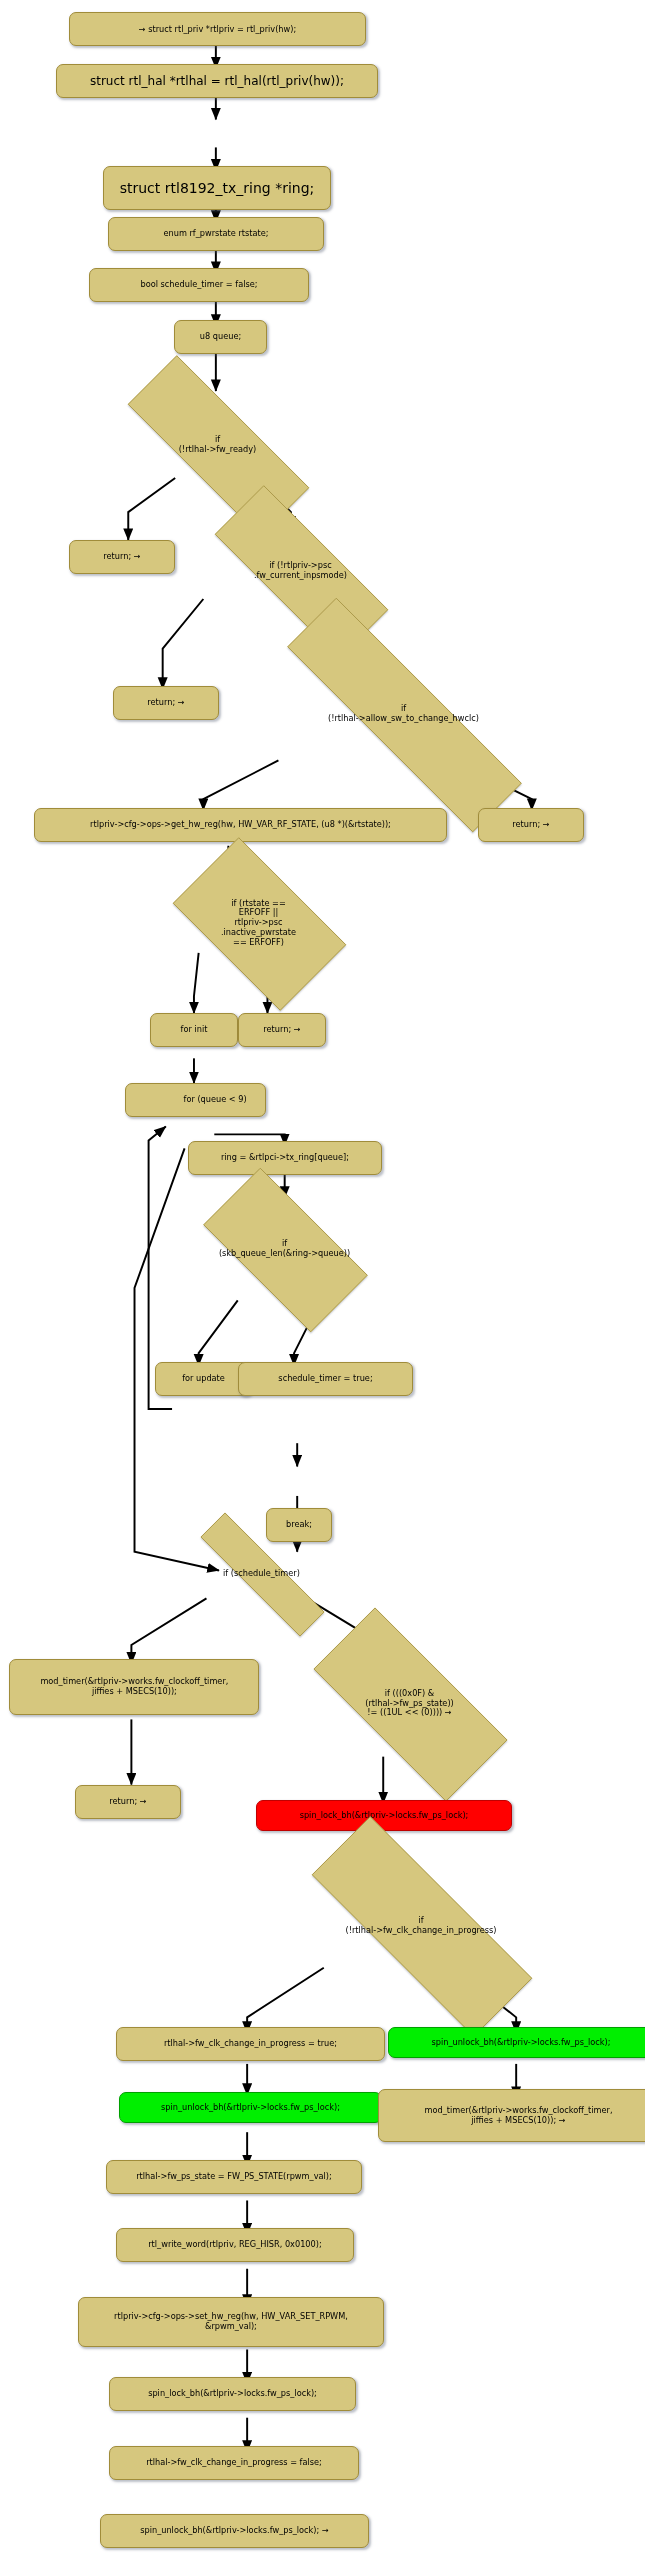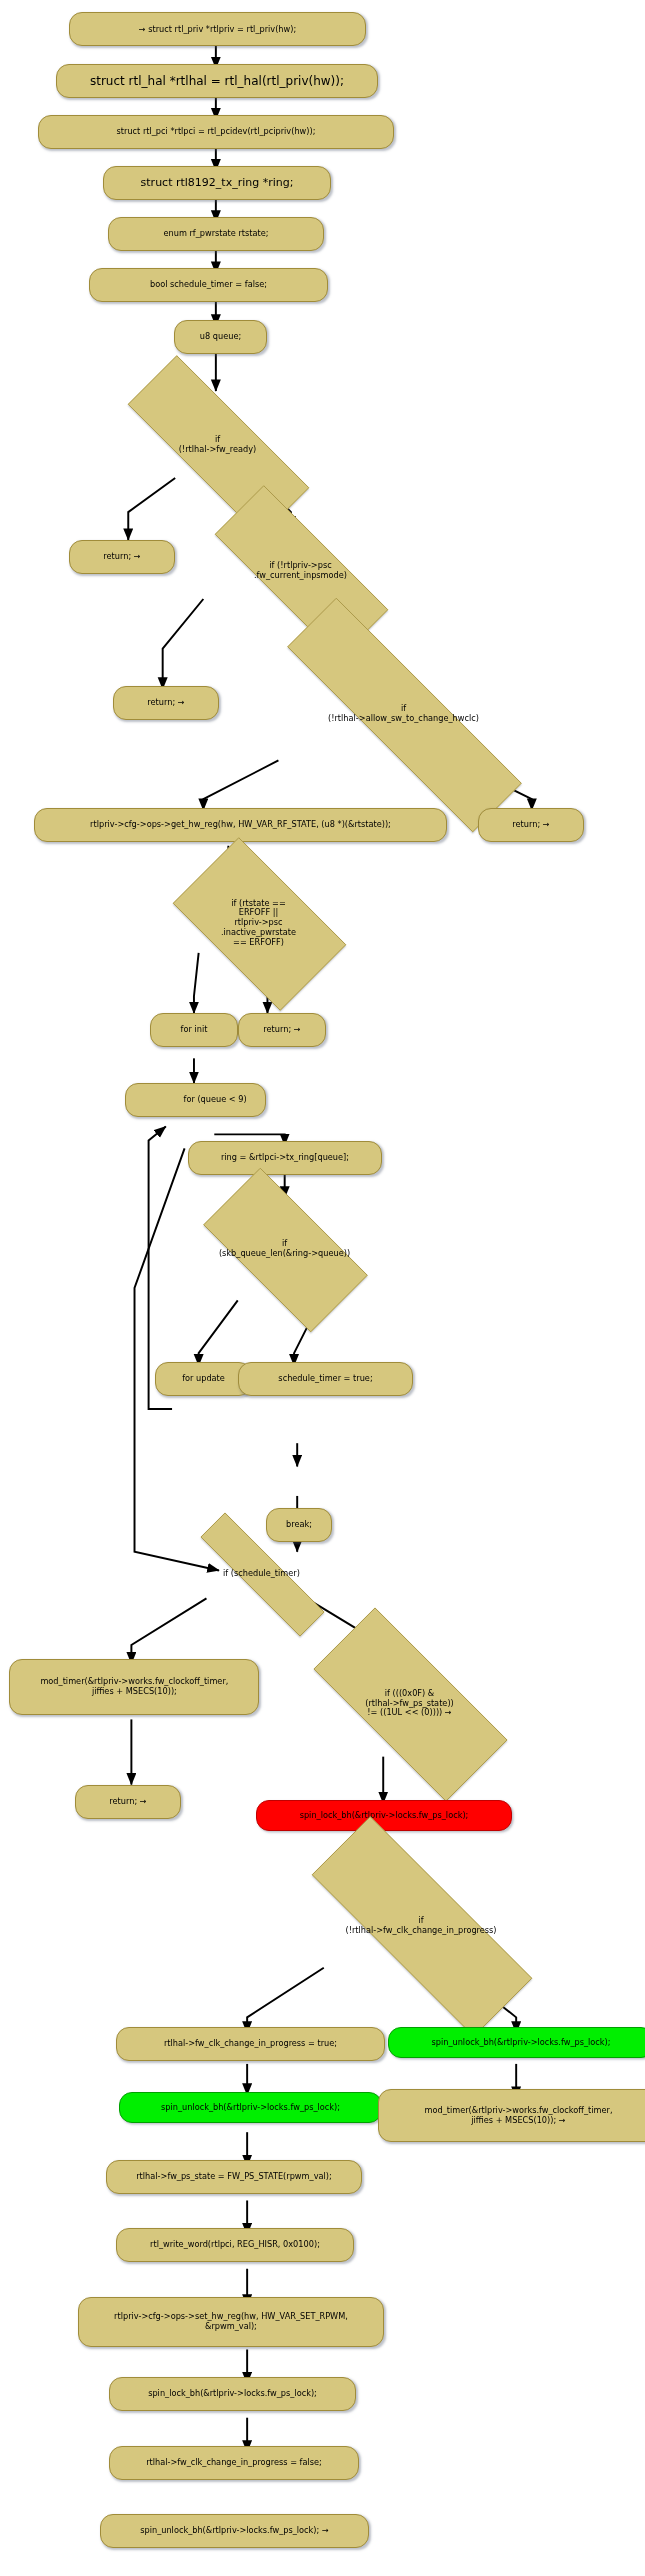--- a/index.html
+++ b/index.html
@@ -32,21 +32,21 @@
     justify-content: center;
     text-align: center;
     color: #000000;
     line-height: 1.18;
     white-space: pre-line;
   }
   
   .box {
     background: #d6c77e;
     border: 0.8px solid #a08c3a;
-    border-radius: 13px;
+    border-radius: 7px;
     box-shadow: 1.6px 1.6px 2.3px rgba(80,90,110,0.38);
     padding: 2.3px 4.7px;
     font-size: 8.2px;
   }
   .box.red {
     background: #ff0000;
     border: 0.8px solid #c00000;
   }
   .box.green {
     background: #00ef00;
@@ -145,24 +145,23 @@
       <path d="M158,1462 L158,1486"></path>
       <path d="M158,1514 L158,1536"></path>
       <path d="M158,1558 L158,1580"></path>
 
       <path d="M330,1330 L330,1352"></path>
     </g>
   </svg>
 
 <div class="node box" style="left: 69px; top: 12.4px; width: 297px; height: 34px; font-size: 8.2px;"><span>→ struct rtl_priv *rtlpriv = rtl_priv(hw);</span></div>
     <div class="node box" style="left: 56px; top: 64px; width: 322px; height: 34px; font-size: 12px;"><span>struct rtl_hal *rtlhal = rtl_hal(rtl_priv(hw));</span></div>
-    <div class="node box" style="left: 38px; top: 115px; width: 356px; height: 34px; font-size: 8.2px;"><span>struct rtl_pci *rtlpci = rtl_pcidev(rtl_pcipriv(hw));</span></div>
-    <div class="node box" style="left: 103px; top: 166px; width: 228px; height: 34px; font-size: 11px;"><span>struct rtl8192_tx_ring *ring;</span></div>
+    <div class="node box" style="left: 103px; top: 166px; width: 228px; height: 44px; font-size: 14px;"><span>struct rtl8192_tx_ring *ring;</span></div>
     <div class="node box" style="left: 108px; top: 217px; width: 216px; height: 34px; font-size: 8.2px;"><span>enum rf_pwrstate rtstate;</span></div>
-    <div class="node box" style="left: 89px; top: 268px; width: 239px; height: 34px; font-size: 8.2px;"><span>bool schedule_timer = false;</span></div>
+    <div class="node box" style="left: 89px; top: 268px; width: 220px; height: 34px; font-size: 8.2px;"><span>bool schedule_timer = false;</span></div>
     <div class="node box" style="left: 174px; top: 320px; width: 93px; height: 34px; font-size: 8.2px;"><span>u8 queue;</span></div>
     <div class="node diamond" style="left: 86px; top: 397px; width: 263px; height: 96px; font-size: 8.2px;"><div class="dshape"></div><div class="dlabel">if
 (!rtlhal-&gt;fw_ready)</div></div>
     <div class="node box" style="left: 69px; top: 540px; width: 106px; height: 34px; font-size: 8.2px;"><span>return; →</span></div>
     <div class="node diamond" style="left: 177px; top: 523px; width: 247px; height: 96px; font-size: 8.2px;"><div class="dshape"></div><div class="dlabel">if (!rtlpriv-&gt;psc
 .fw_current_inpsmode)</div></div>
     <div class="node box" style="left: 113px; top: 686px; width: 106px; height: 34px; font-size: 8.2px;"><span>return; →</span></div>
     <div class="node diamond" style="left: 219px; top: 666px; width: 369px; height: 96px; font-size: 8.2px;"><div class="dshape"></div><div class="dlabel">if
 (!rtlhal-&gt;allow_sw_to_change_hwclc)</div></div>
     <div class="node box" style="left: 22px; top: 808px; width: 413px; height: 34px; font-size: 8.2px; margin-left: 12px;"><span>rtlpriv-&gt;cfg-&gt;ops-&gt;get_hw_reg(hw, HW_VAR_RF_STATE, (u8 *)(&amp;rtstate));</span></div>
@@ -190,20 +189,20 @@
     <div class="node box" style="left: 75px; top: 1785px; width: 106px; height: 34px; font-size: 8.2px;"><span>return; →</span></div>
     <div class="node box red" style="left: 256px; top: 1800px; width: 256px; height: 31px; font-size: 8.2px;"><span>spin_lock_bh(&amp;rtlpriv-&gt;locks.fw_ps_lock);</span></div>
     <div class="node diamond" style="left: 260px; top: 1868px; width: 322px; height: 115px; font-size: 8.2px;"><div class="dshape"></div><div class="dlabel">if
 (!rtlhal-&gt;fw_clk_change_in_progress)</div></div>
     <div class="node box" style="left: 116px; top: 2027px; width: 269px; height: 34px; font-size: 8.2px;"><span>rtlhal-&gt;fw_clk_change_in_progress = true;</span></div>
     <div class="node box green" style="left: 119px; top: 2092px; width: 263px; height: 31px; font-size: 8.2px;"><span>spin_unlock_bh(&amp;rtlpriv-&gt;locks.fw_ps_lock);</span></div>
     <div class="node box green" style="left: 388px; top: 2027px; width: 266px; height: 31px; font-size: 8.2px;"><span>spin_unlock_bh(&amp;rtlpriv-&gt;locks.fw_ps_lock);</span></div>
     <div class="node box" style="left: 378px; top: 2089px; width: 281px; height: 53px; font-size: 8.2px;"><span>mod_timer(&amp;rtlpriv-&gt;works.fw_clockoff_timer,
 jiffies + MSECS(10)); →</span></div>
     <div class="node box" style="left: 106px; top: 2160px; width: 256px; height: 34px; font-size: 8.2px;"><span>rtlhal-&gt;fw_ps_state = FW_PS_STATE(rpwm_val);</span></div>
-    <div class="node box" style="left: 116px; top: 2228px; width: 238px; height: 34px; font-size: 8.2px;"><span>rtl_write_word(rtlpci, REG_HISR, 0x0100);</span></div>
+    <div class="node box" style="left: 116px; top: 2228px; width: 238px; height: 34px; font-size: 8.2px;"><span>rtl_write_word(rtlpriv, REG_HISR, 0x0100);</span></div>
     <div class="node box" style="left: 78px; top: 2297px; width: 306px; height: 50px; font-size: 8.2px;"><span>rtlpriv-&gt;cfg-&gt;ops-&gt;set_hw_reg(hw, HW_VAR_SET_RPWM,
 &amp;rpwm_val);</span></div>
     <div class="node box" style="left: 109px; top: 2377px; width: 247px; height: 34px; font-size: 8.2px;"><span>spin_lock_bh(&amp;rtlpriv-&gt;locks.fw_ps_lock);</span></div>
     <div class="node box" style="left: 109px; top: 2446px; width: 250px; height: 34px; font-size: 8.2px;"><span>rtlhal-&gt;fw_clk_change_in_progress = false;</span></div>
     <div class="node box" style="left: 100px; top: 2514px; width: 269px; height: 34px; font-size: 8.2px;"><span>spin_unlock_bh(&amp;rtlpriv-&gt;locks.fw_ps_lock); →</span></div>
   </div>
 
 
 </body></html>

